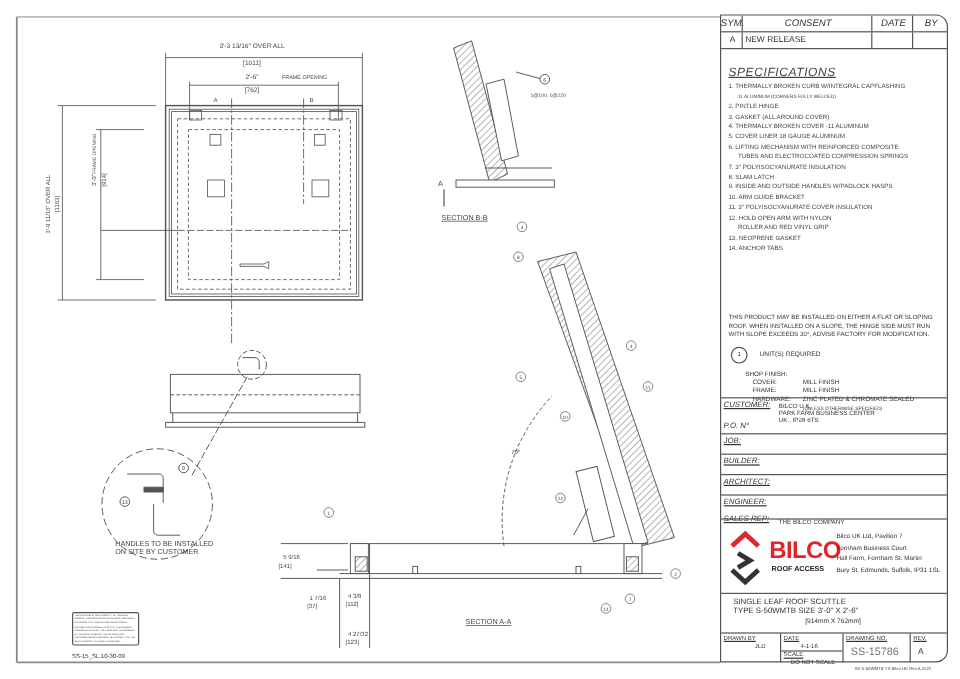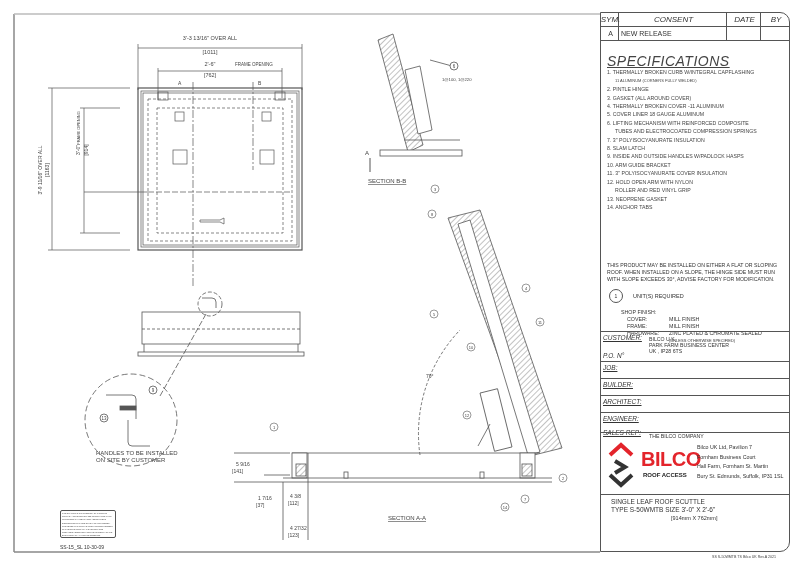--- a/index.html
+++ b/index.html
@@ -12,21 +12,21 @@
   .rev-table{position:absolute;left:0;top:0;width:188px;font-size:7px;}
   .rev-row{display:flex;height:13px;border-bottom:1px solid #555;align-items:center;}
   .rev-row div{box-sizing:border-box;height:100%;display:flex;align-items:center;padding-left:2px;border-right:1px solid #555;}
   .rev-row div:last-child{border-right:none;}
   .c-sym{width:18px;justify-content:center;}
   .c-rev{width:108px;}
   .c-date{width:34px;}
   .c-by{width:28px;text-align:center;}
   .hdr div{font-style:italic;font-size:8px;justify-content:center;}
   .specs{position:absolute;left:6px;top:44px;width:180px;font-size:5.2px;line-height:8.4px;color:#444;}
-  .specs h3{margin:0 0 3px 0;font-size:14px;font-style:italic;font-weight:normal;text-decoration:underline;letter-spacing:0.5px;}
+  .specs h3{margin:0 0 3px 0;font-size:10px;font-style:italic;font-weight:normal;text-decoration:underline;letter-spacing:0.5px;}
   .specs .item{white-space:nowrap;}
   .specs .sub{padding-left:8px;}
   .small{font-size:4px;}
   .note{position:absolute;left:6px;top:249px;width:180px;font-size:5.2px;line-height:7px;}
   .units{position:absolute;left:8px;top:276px;font-size:5.5px;display:flex;align-items:center;gap:10px;}
   .circle{width:12px;height:12px;border:1px solid #555;border-radius:50%;display:flex;align-items:center;justify-content:center;font-size:5px;}
   .finish{position:absolute;left:20px;top:296px;font-size:5.3px;line-height:7px;}
   .finish .row{display:flex;}
   .finish .lbl{width:42px;padding-left:6px;}
   .finish .tiny{font-size:4px;padding-left:48px;}
@@ -318,16 +318,38 @@
           <div>Bury St. Edmunds, Suffolk, IP31 1SL</div>
     </div>
   </div>
 
   <div class="desc">
     <div class="l" style="padding-top:3px;">SINGLE LEAF ROOF SCUTTLE</div>
     <div class="l">TYPE S-50WMTB  SIZE 3'-0" X 2'-6"</div>
     <div class="l" style="padding-left:70px;font-size:5.5px;">[914mm X 762mm]</div>
   </div>
 
+  <div class="bottom">
+    <div style="width:50px;">
+      <div class="ul" style="padding:1px 2px;">DRAWN BY</div>
+      <div style="padding-left:28px;">JLD</div>
+    </div>
+    <div style="width:52px;">
+      <div class="ul" style="padding:1px 2px;">DATE</div>
+      <div style="padding-left:16px;">4-1-16</div>
+      <div style="border-top:1px solid #555;">
+        <div class="ul" style="padding:0 2px;">SCALE</div>
+        <div style="padding-left:8px;">DO NOT SCALE</div>
+      </div>
+    </div>
+    <div style="width:56px;">
+      <div class="ul" style="padding:1px 2px;">DRAWING NO.</div>
+      <div class="dwgno">SS-15786</div>
+    </div>
+    <div style="width:30px;">
+      <div class="ul" style="padding:1px 2px;">REV.</div>
+      <div style="padding:4px 0 0 6px;font-size:7px;">A</div>
+    </div>
+  </div>
 </div>
 
 <div class="footer">SS S-50WMTB TS Bilco UK Rev.A 2021</div>
 </div>
 
 </body></html>

